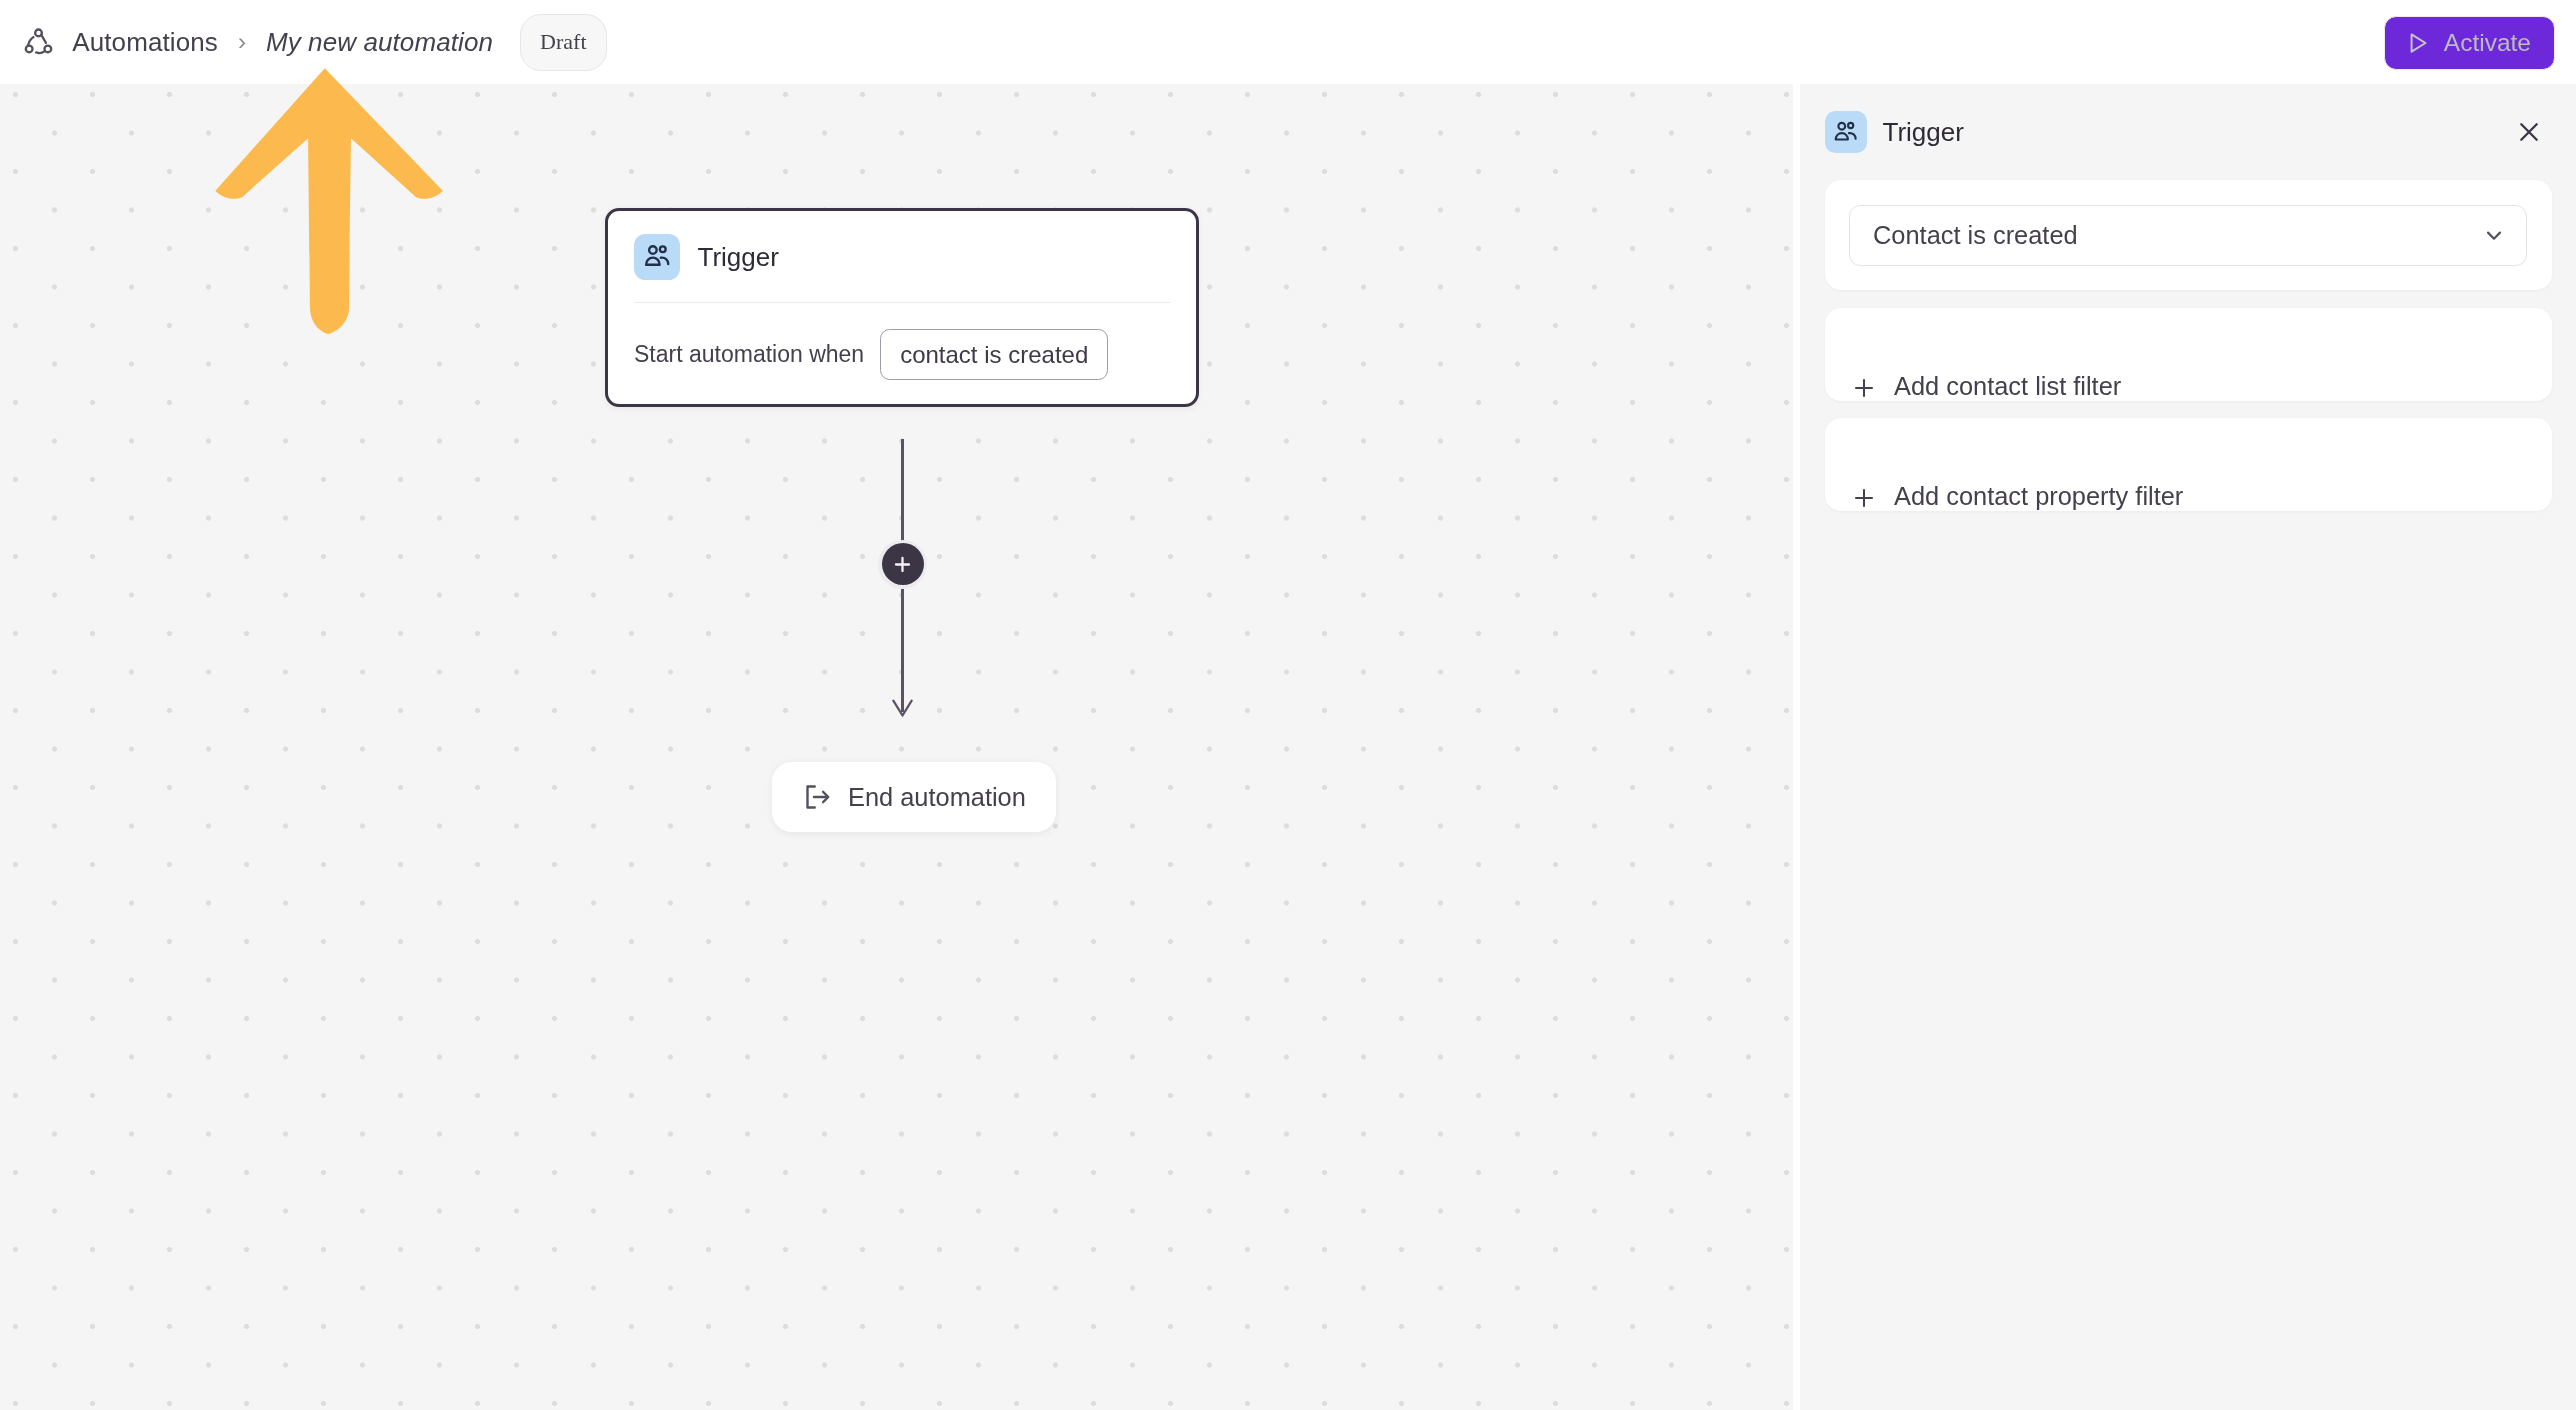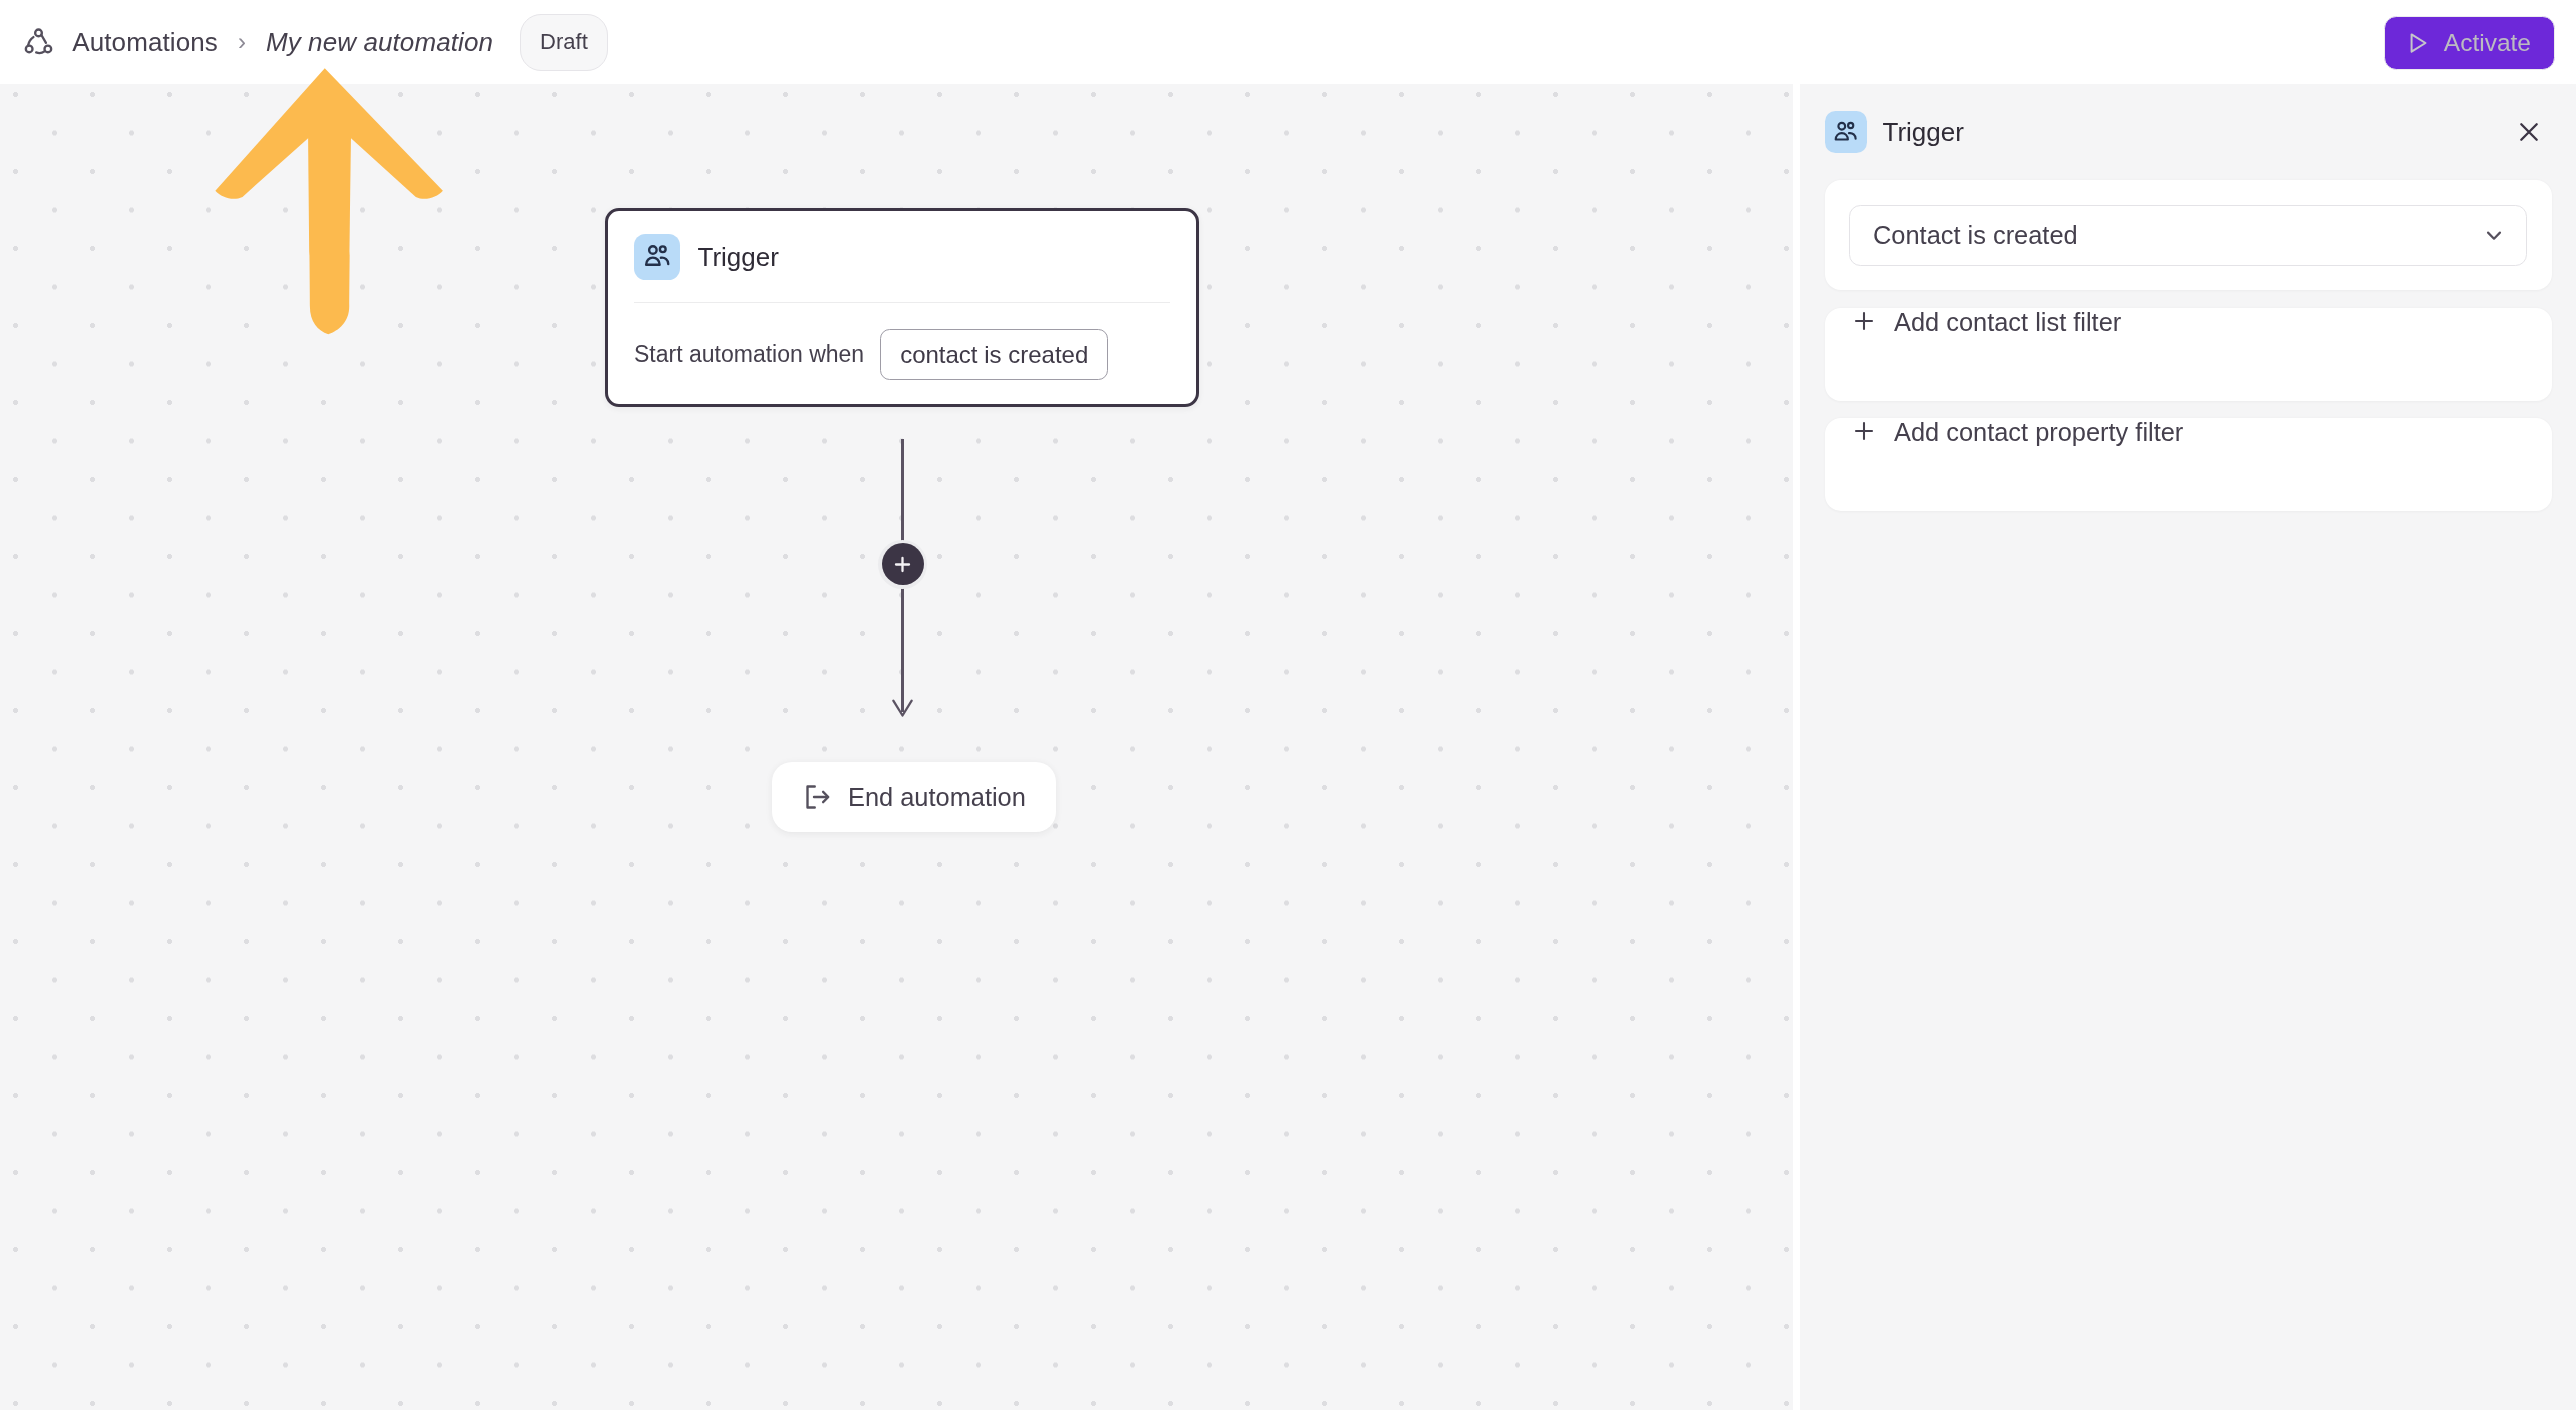--- a/index.html
+++ b/index.html
@@ -75,20 +75,21 @@
     height: 57px;
     padding: 0 19px;
     border: 1.3px solid #e6e5e9;
     background: #f7f7f8;
     border-radius: 21px;
     display: inline-flex;
     align-items: center;
     font-size: 22px;
     color: #45404d;
     white-space: nowrap;
+    font-family: Liberation Serif, serif;
   }
 
   .activate-btn {
     position: absolute;
     right: 21px;
     top: 16px;
     height: 54px;
     padding: 0 23px 0 19px;
     background: #6d28d9;
     border: 1.3px solid #ececed;
@@ -329,21 +330,21 @@
   }
   .chevron-icon {
     margin-left: auto;
     width: 26px; height: 26px;
     display: block;
   }
 
   .filter-row {
     height: 93px;
     display: flex;
-    align-items: flex-start;
+    align-items: flex-end;
     padding: 0 24.5px 0 26px;
     gap: 17.5px;
     cursor: pointer;
   }
   .plus-small { width: 26px; height: 26px; display: block; flex:none; }
   .filter-row .label {
     font-size: 25.4px;
     color: #45404d;
     white-space: nowrap;
   }

